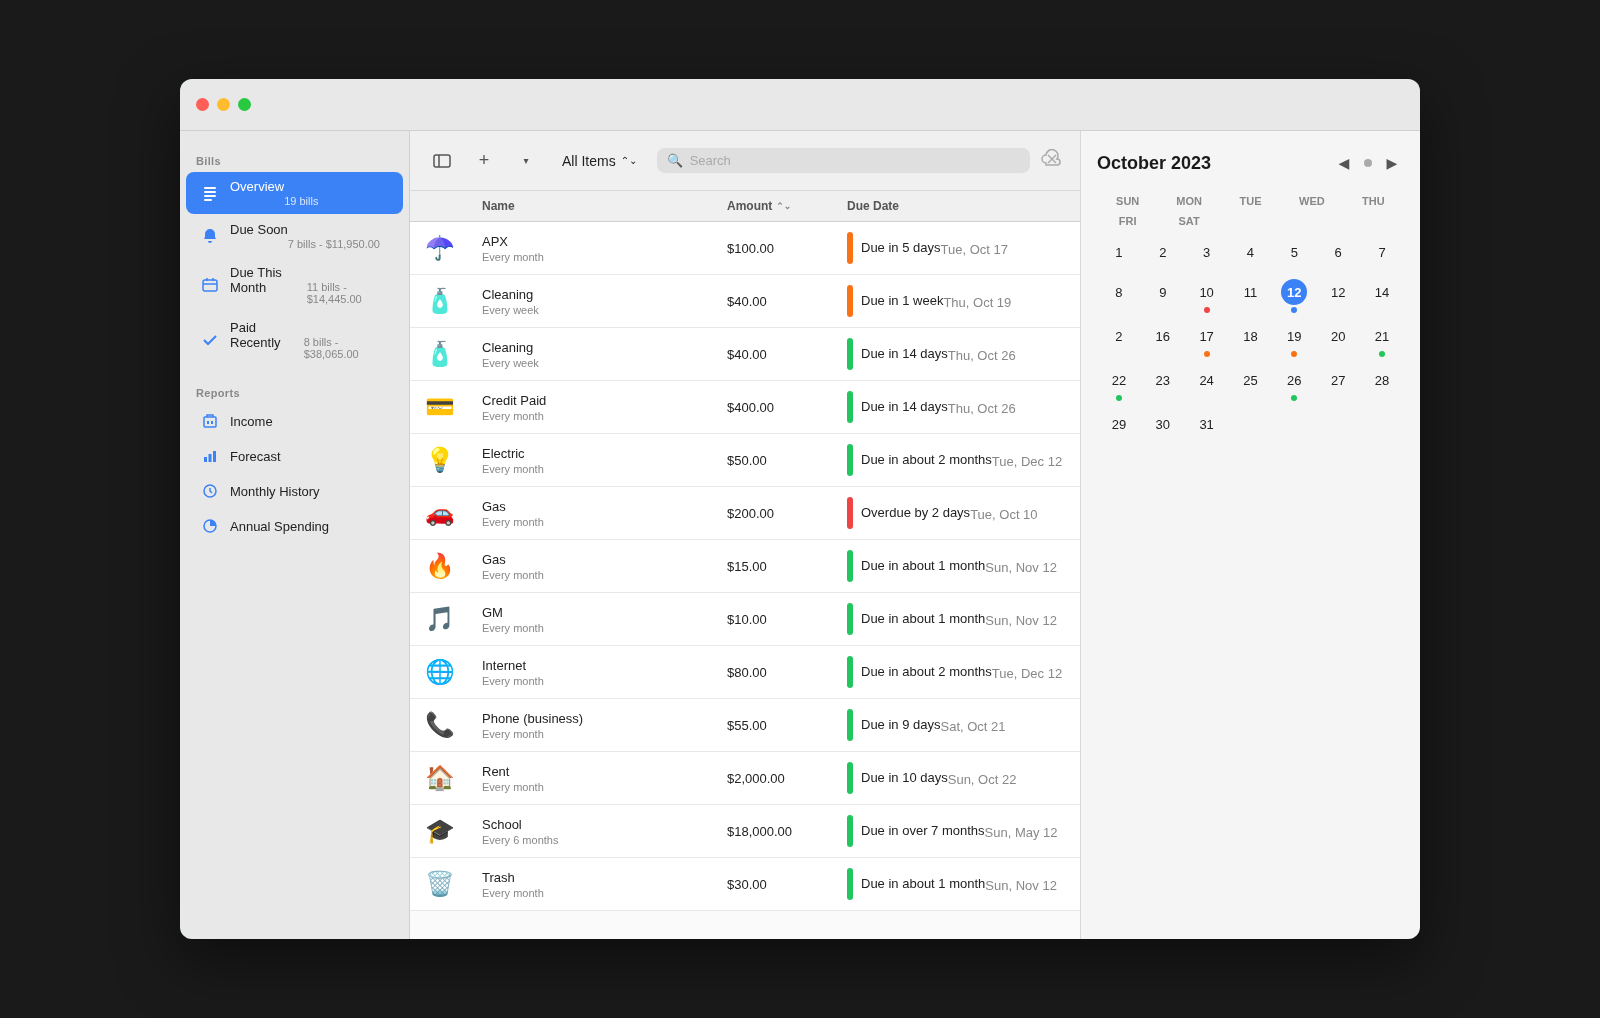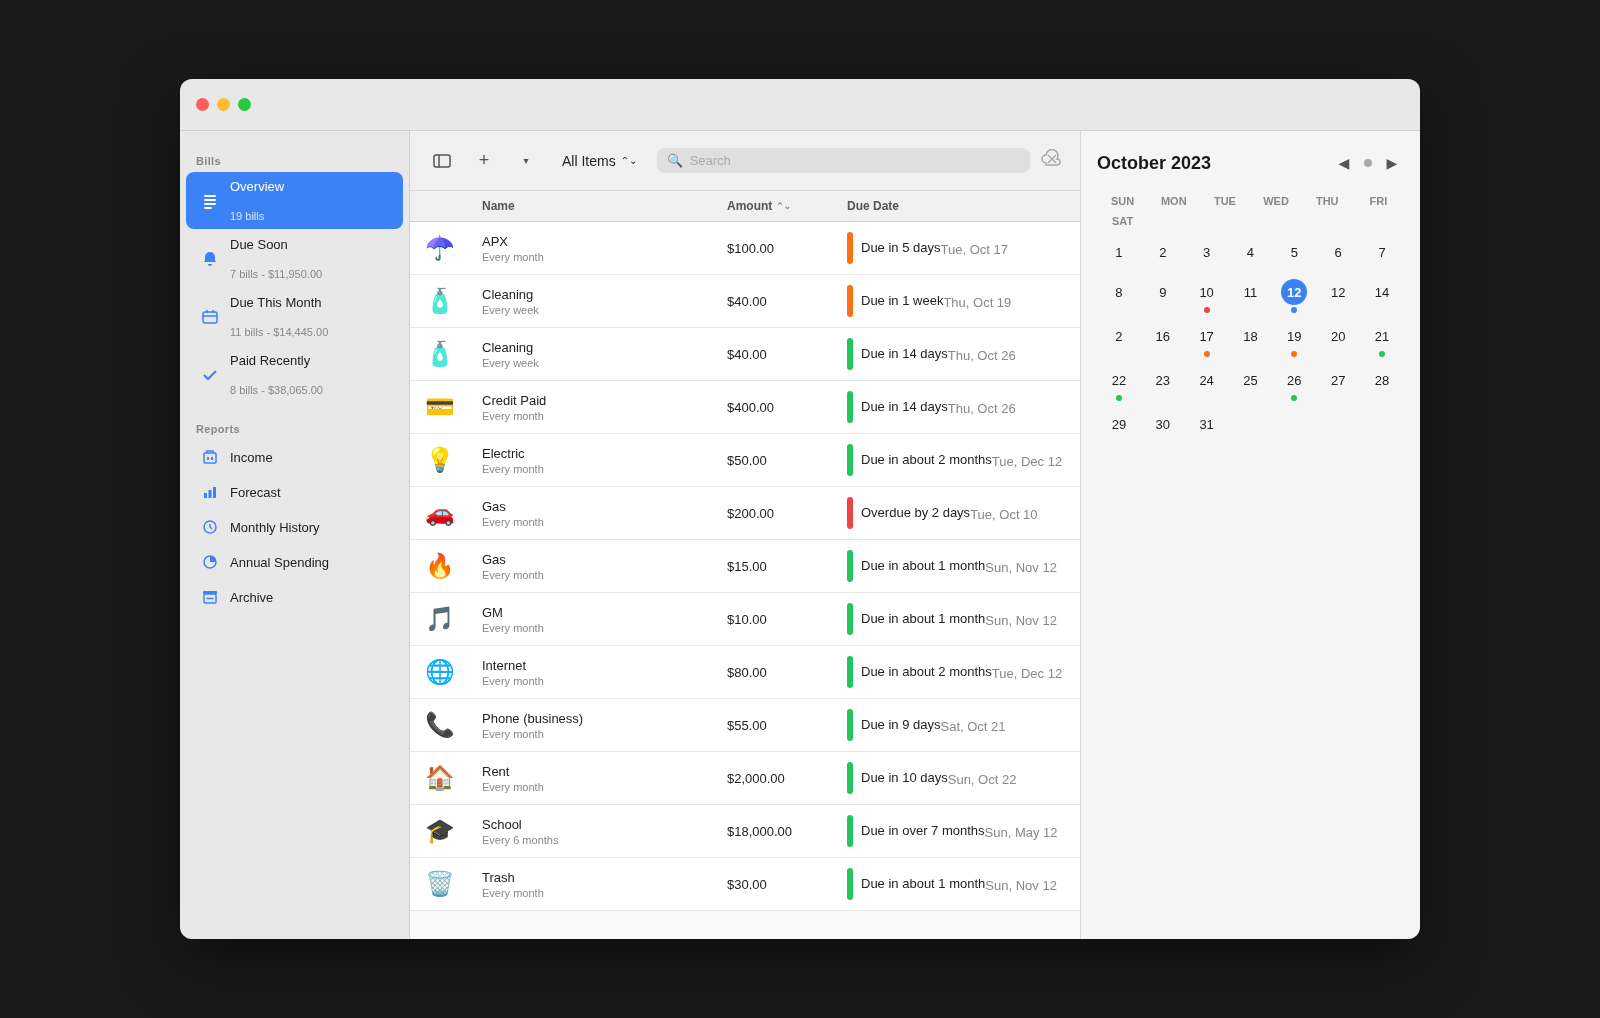--- a/index.html
+++ b/index.html
@@ -79,21 +79,21 @@
       width: 20px;
       height: 20px;
       display: flex;
       align-items: center;
       justify-content: center;
       font-size: 16px;
       flex-shrink: 0;
       color: #3b82f6;
     }
     .sidebar-item.active .sidebar-icon { color: white; }
-    .sidebar-item-text { display: flex; flex-direction: column; }
+    .sidebar-item-text { display: flex; flex-direction: row; }
     .sidebar-item-label { font-size: 13px; font-weight: 500; color: #222; }
     .sidebar-item-sub { font-size: 11px; color: #888; margin-top: 16px; }
     
     .middle-panel {
       flex: 1;
       display: flex;
       flex-direction: column;
       background: #f5f5f5;
       overflow: hidden;
     }
@@ -259,21 +259,21 @@
       height: 8px;
       border-radius: 50%;
       background: #aaa;
       cursor: pointer;
     }
     .cal-grid {
       width: 100%;
     }
     .cal-days-header {
       display: grid;
-      grid-template-columns: repeat(6, 1fr);
+      grid-template-columns: repeat(5, 1fr);
       margin-bottom: 4px;
     }
     .cal-day-label {
       text-align: center;
       font-size: 11px;
       font-weight: 600;
       color: #888;
       padding: 4px 0;
     }
     .cal-weeks { display: flex; flex-direction: column; gap: 2px; }
@@ -437,32 +437,20 @@
           <svg width="16" height="16" viewBox="0 0 16 16" fill="none">
             <circle cx="8" cy="8" r="6" stroke="currentColor" stroke-width="1.5"></circle>
             <path d="M8 8 L8 2 A6 6 0 0 1 14 8 Z" fill="currentColor"></path>
           </svg>
         </div>
         <div class="sidebar-item-text">
           <span class="sidebar-item-label">Annual Spending</span>
         </div>
       </div>
 
-      <div class="sidebar-item">
-        <div class="sidebar-icon">
-          <svg width="16" height="16" viewBox="0 0 16 16" fill="currentColor">
-            <rect x="1" y="2" width="14" height="3" rx="1"></rect>
-            <rect x="2" y="5" width="12" height="9" rx="1" fill="none" stroke="currentColor" stroke-width="1.5"></rect>
-            <path d="M5 9.5h6" stroke="currentColor" stroke-width="1.5" fill="none" stroke-linecap="round"></path>
-          </svg>
-        </div>
-        <div class="sidebar-item-text">
-          <span class="sidebar-item-label">Archive</span>
-        </div>
-      </div>
     </div>
 
     <div class="middle-panel">
 
       <div class="toolbar">
         <button class="toolbar-btn">
           <svg width="18" height="14" viewBox="0 0 18 14" fill="none" stroke="currentColor" stroke-width="1.5">
             <rect x="1" y="1" width="16" height="12" rx="2"></rect>
             <line x1="6" y1="1" x2="6" y2="13"></line>
           </svg>

